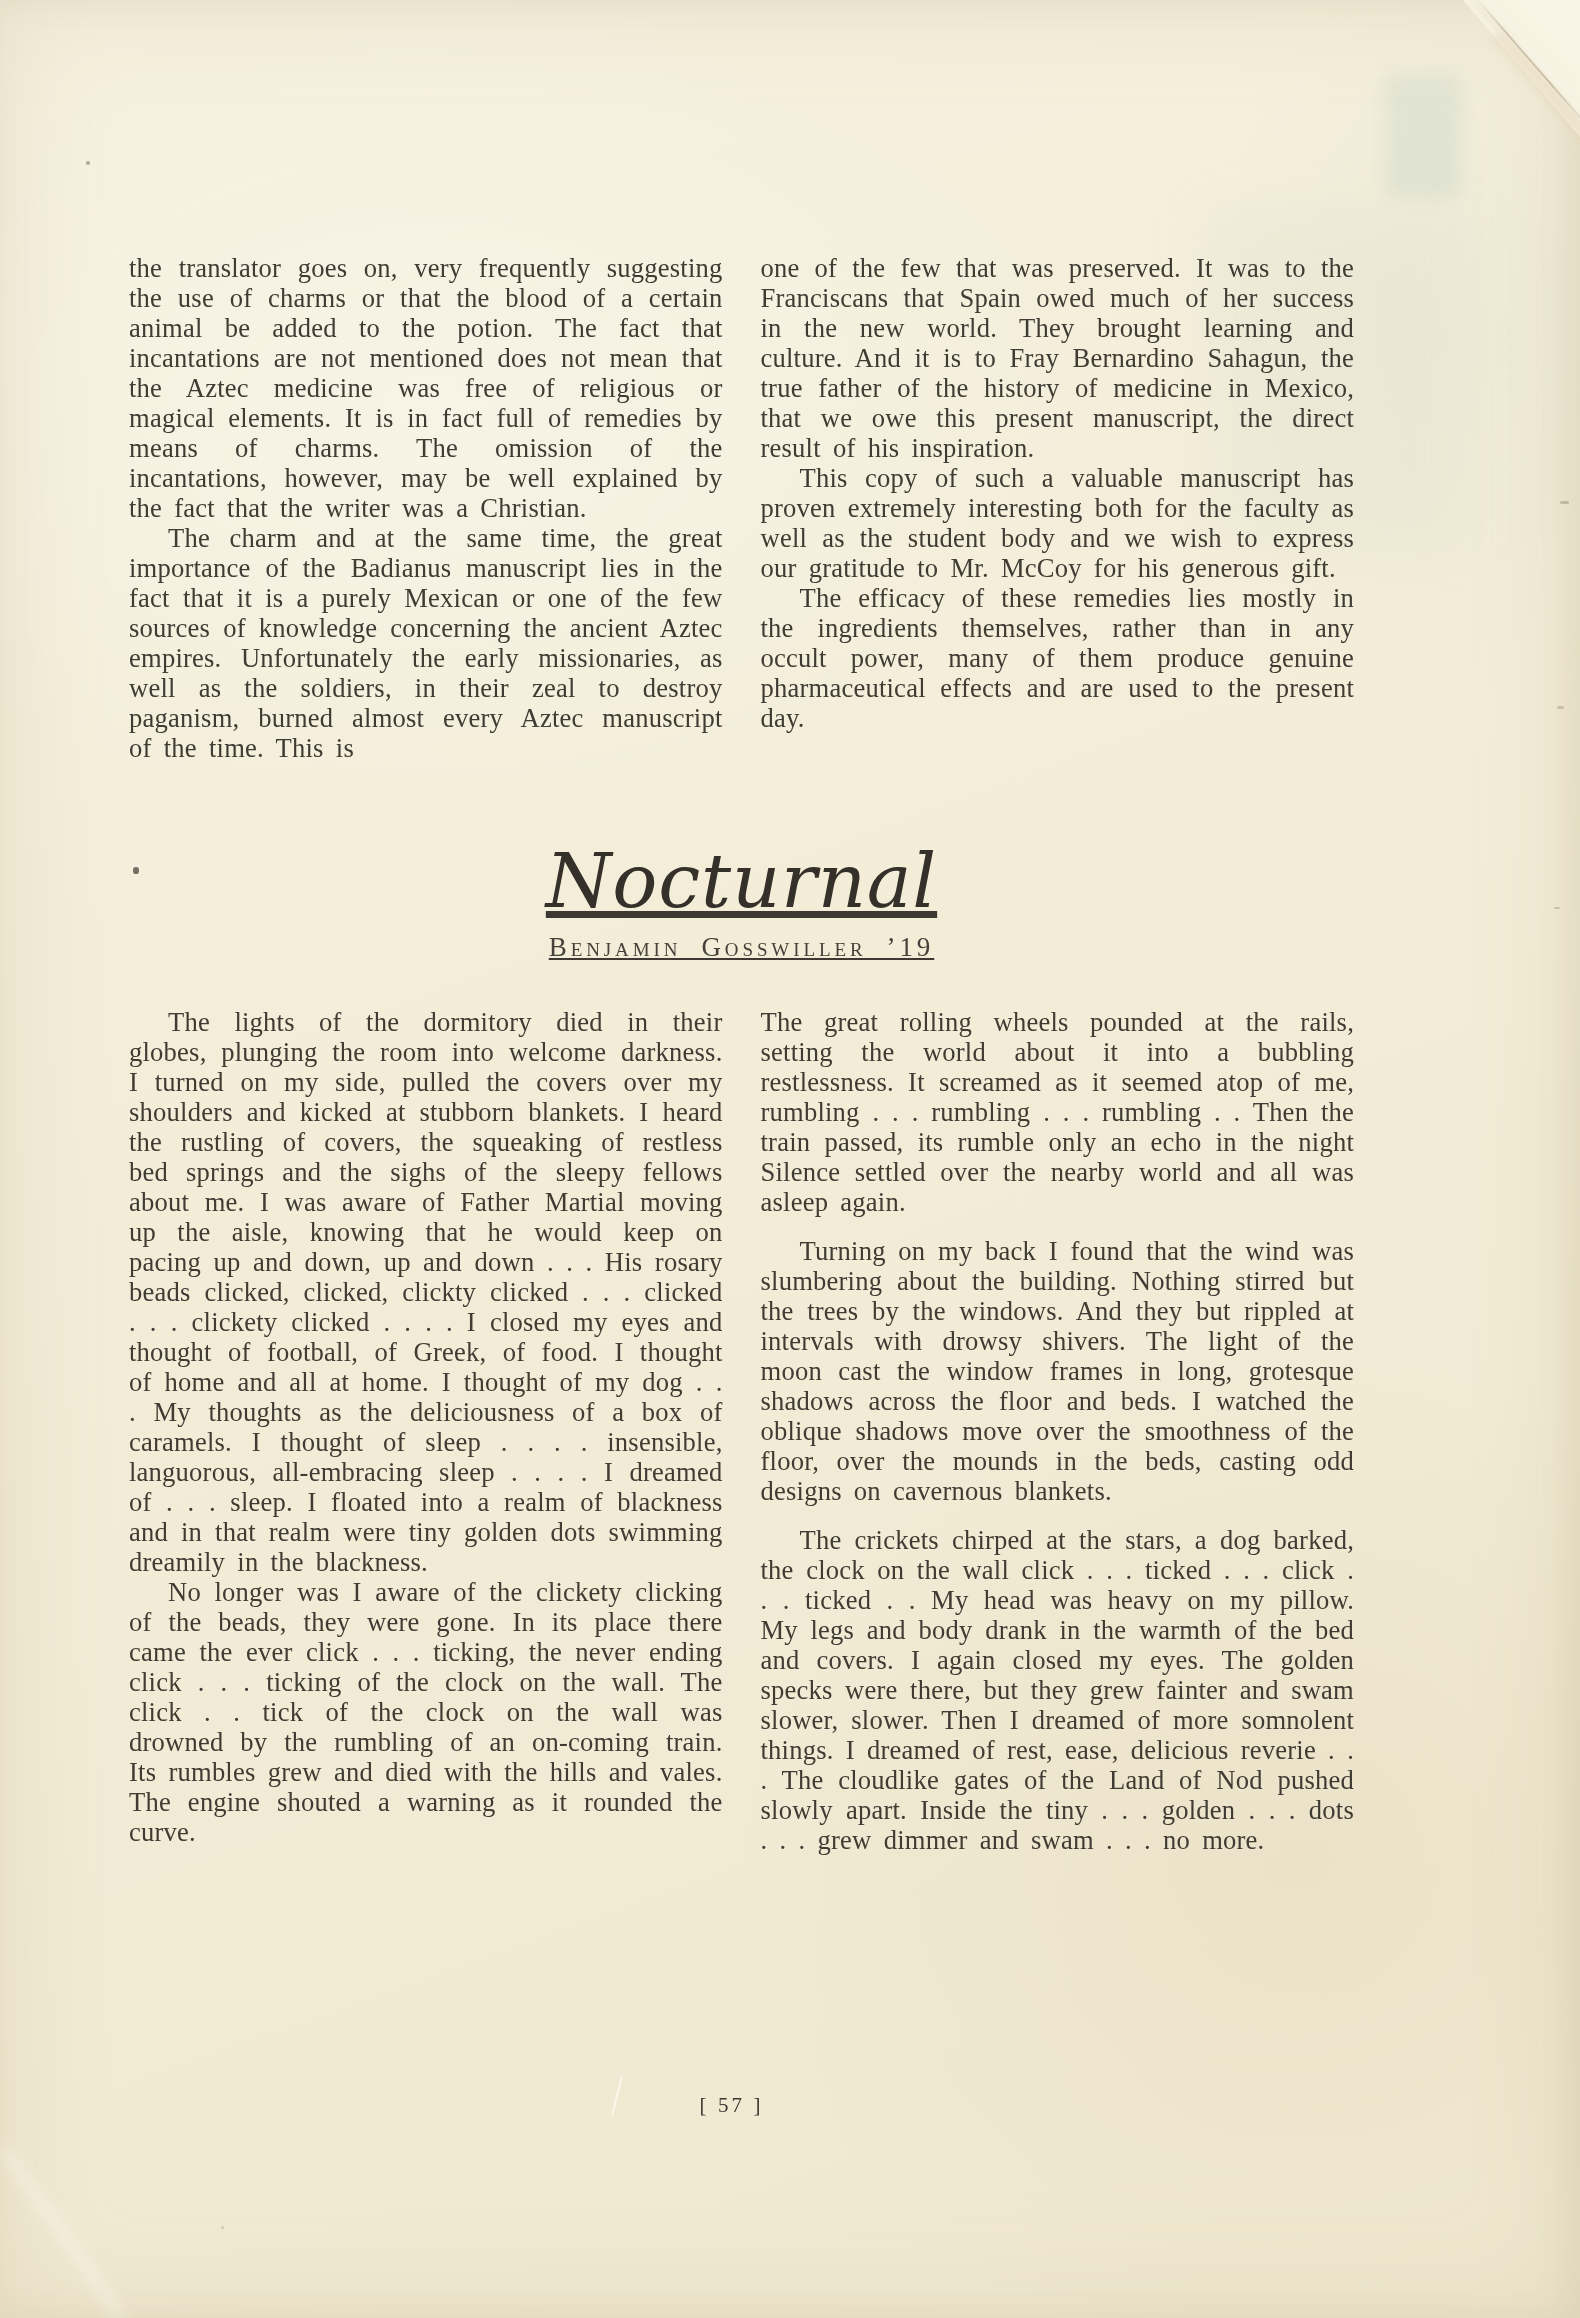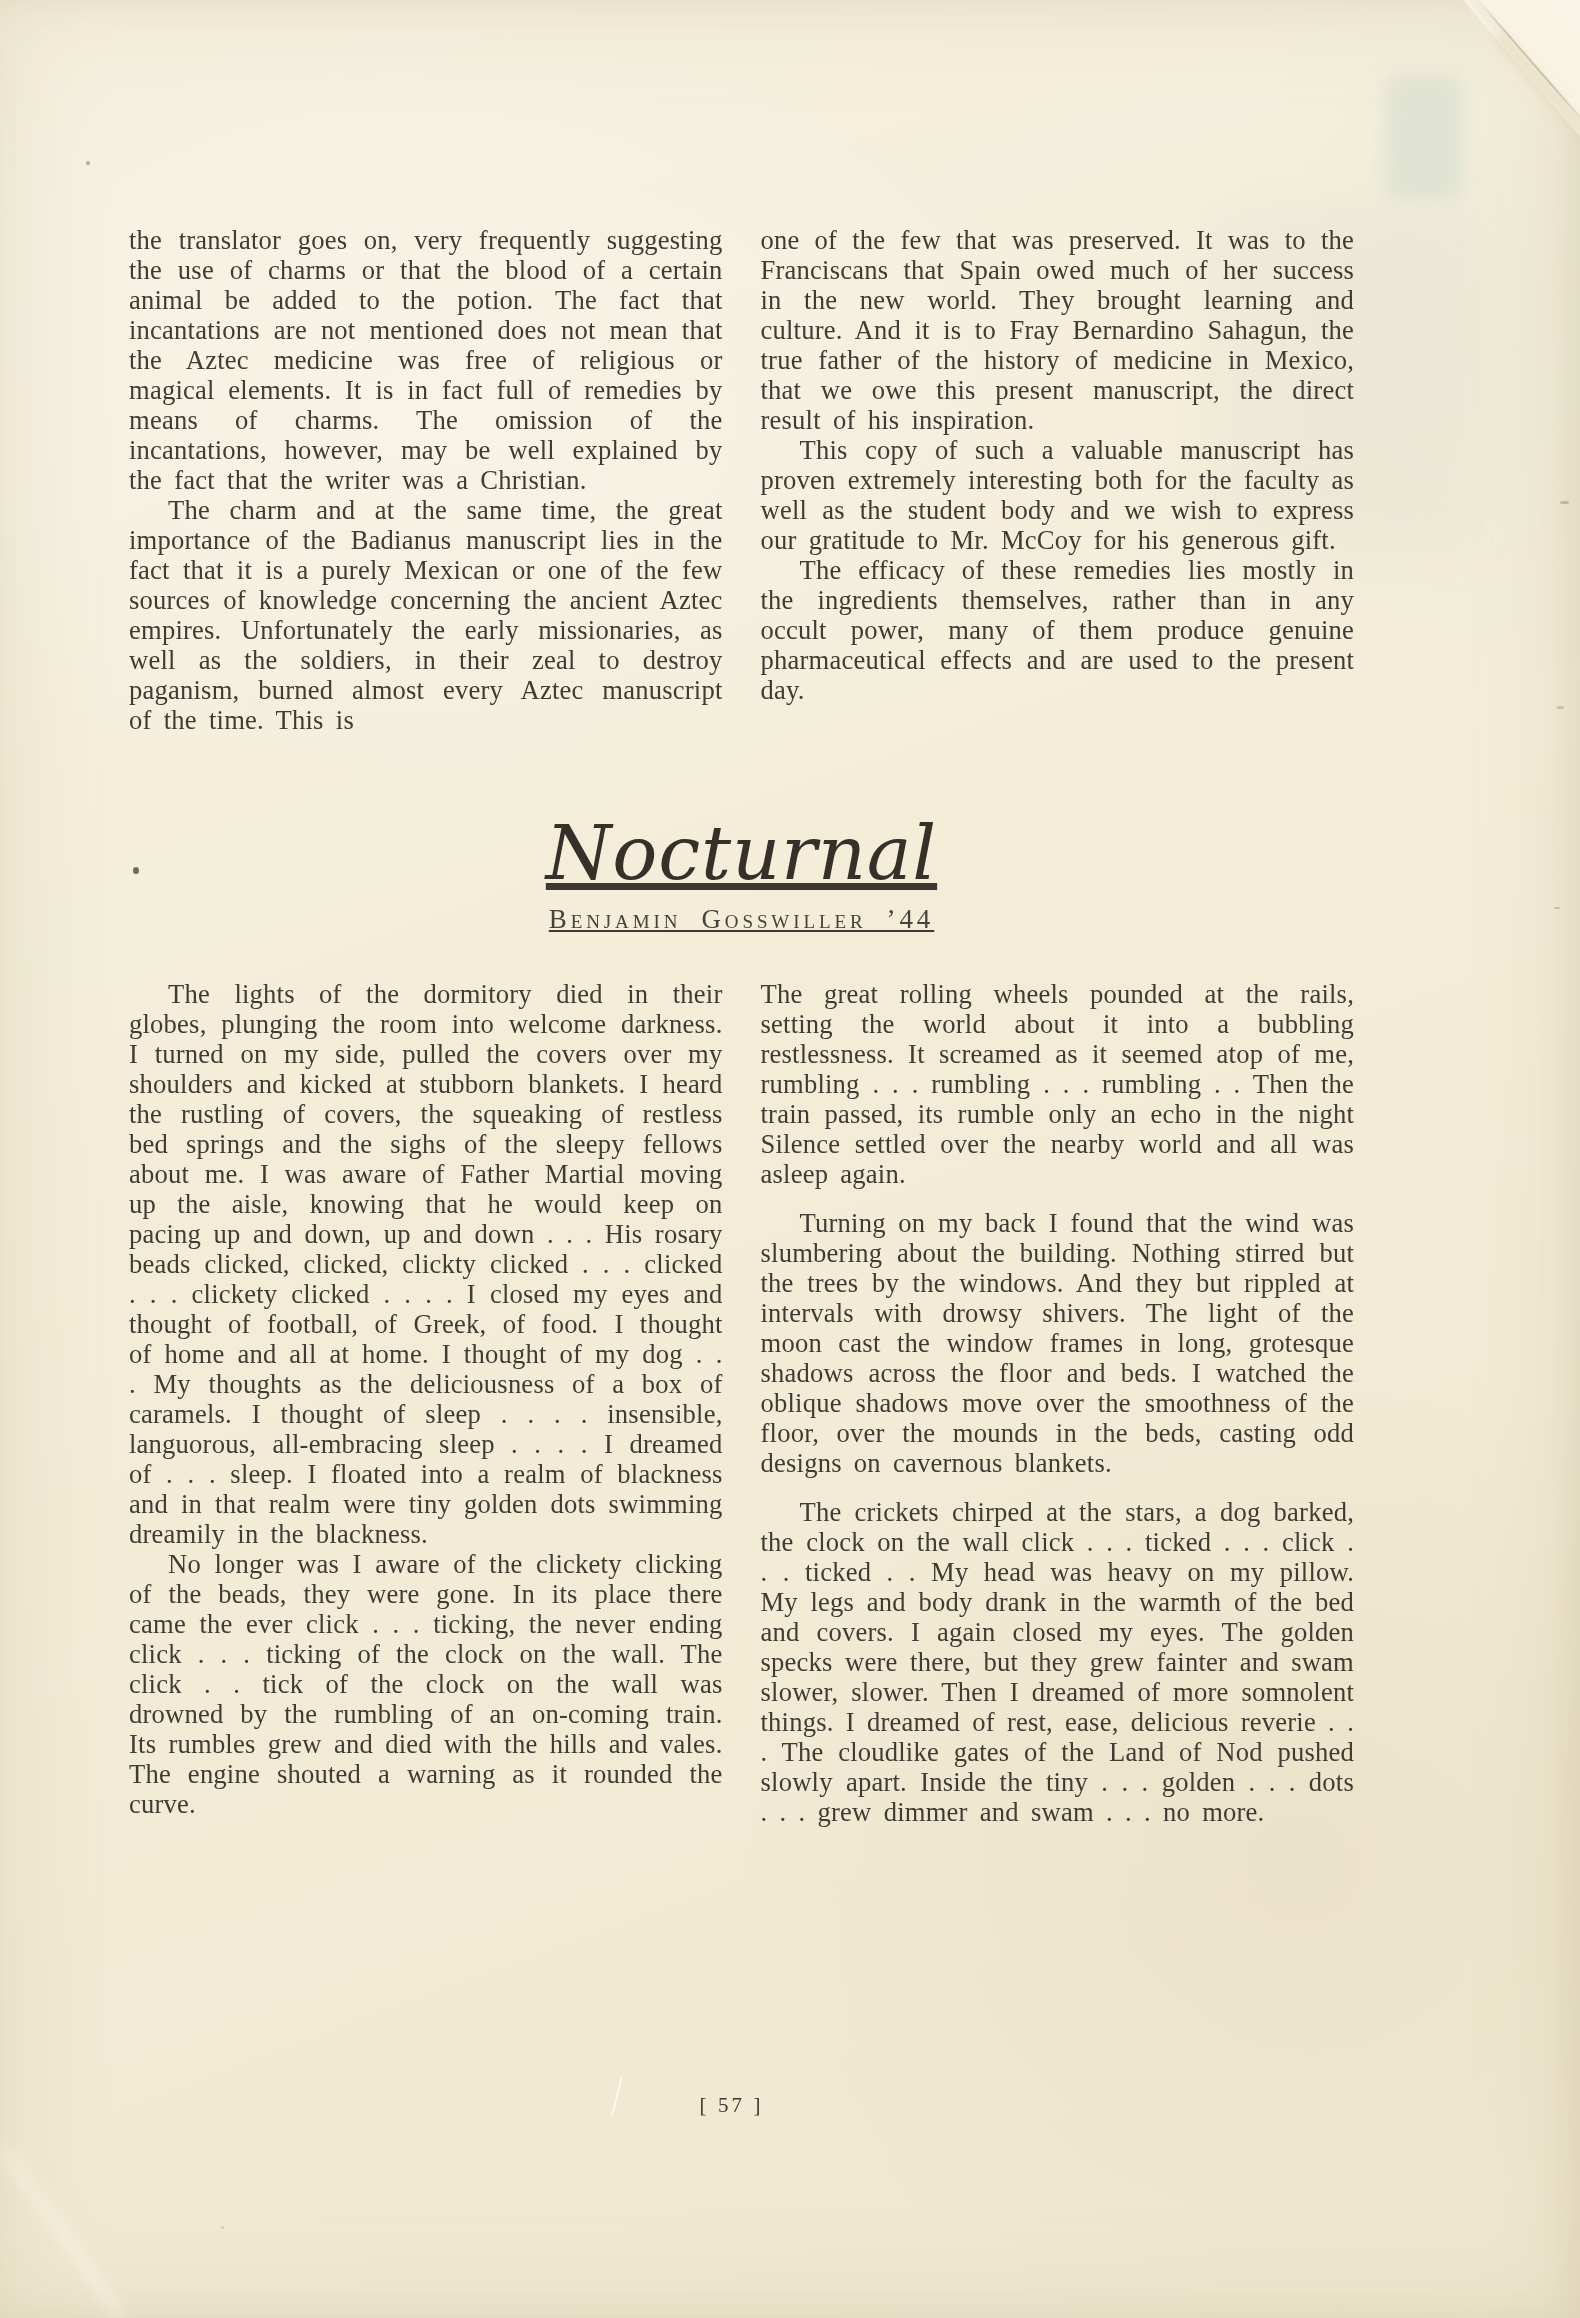--- a/index.html
+++ b/index.html
@@ -11,21 +11,21 @@
       radial-gradient(1095px 704px at 28% 18%, rgba(255,255,255,0.28), rgba(255,255,255,0) 60%),
       radial-gradient(860px 782px at 82% 80%, rgba(205,188,148,0.16), rgba(205,188,148,0) 65%),
       radial-gradient(391px 548px at 93% 14%, rgba(188,202,184,0.10), rgba(188,202,184,0) 70%),
       linear-gradient(160deg, #f6f1df 0%, #f3edd8 45%, #efe8d0 100%);
     box-shadow: inset 0 0 110px rgba(168,148,108,0.18), inset -11px 0 31px rgba(160,140,100,0.10);
     overflow:hidden;
     font-family:"Liberation Serif", serif;
     color:#3d3831;
   }
   .content { position:absolute; left:129px; top:0; width:1225px; }
-  .columns { display:flex; gap:38px; }
+  .columns { display:flex; gap:38px;margin-top:28px; }
   .col { width:594px; }
   .col p {
     margin:0;
     font-size:26.6px; line-height:30px;
     text-align:justify;
     word-spacing:0.20em;
     letter-spacing:0.2px;
     color:#403b33;
   }
   .col p.indent { text-indent:39px; }
@@ -135,21 +135,21 @@
         <div class="col">
           <p>one of the few that was preserved. It was to the Franciscans that Spain owed much of her success in the new world. They brought learning and culture. And it is to Fray Bernardino Sahagun, the true father of the history of medicine in Mexico, that we owe this present manuscript, the direct result of his inspiration.</p>
           <p class="indent">This copy of such a valuable manuscript has proven extremely interesting both for the faculty as well as the student body and we wish to express our gratitude to Mr. McCoy for his generous gift.</p>
           <p class="indent">The efficacy of these remedies lies mostly in the ingredients themselves, rather than in any occult power, many of them produce genuine pharmaceutical effects and are used to the present day.</p>
         </div>
       </div>
     </section>
 
     <section class="title-block">
       <div class="story-title">Nocturnal</div>
-      <div class="story-byline">Benjamin Gosswiller ’44</div>
+      <div class="story-byline">Benjamin Gosswiller ’19</div>
     </section>
 
     <section class="story-block">
       <div class="columns">
         <div class="col">
           <p class="indent">The lights of the dormitory died in their globes, plunging the room into welcome darkness. I turned on my side, pulled the covers over my shoulders and kicked at stubborn blankets. I heard the rustling of covers, the squeaking of restless bed springs and the sighs of the sleepy fellows about me. I was aware of Father Martial moving up the aisle, knowing that he would keep on pacing up and down, up and down . . . His rosary beads clicked, clicked, clickty clicked . . . clicked . . . clickety clicked . . . . I closed my eyes and thought of football, of Greek, of food. I thought of home and all at home. I thought of my dog . . . My thoughts as the deliciousness of a box of caramels. I thought of sleep . . . . insensible, languorous, all-embracing sleep . . . . I dreamed of . . . sleep. I floated into a realm of blackness and in that realm were tiny golden dots swimming dreamily in the blackness.</p>
           <p class="indent">No longer was I aware of the clickety clicking of the beads, they were gone. In its place there came the ever click . . . ticking, the never ending click . . . ticking of the clock on the wall. The click . . tick of the clock on the wall was drowned by the rumbling of an on-coming train. Its rumbles grew and died with the hills and vales. The engine shouted a warning as it rounded the curve.</p>
         </div>
         <div class="col">
           <p>The great rolling wheels pounded at the rails, setting the world about it into a bubbling restlessness. It screamed as it seemed atop of me, rumbling . . . rumbling . . . rumbling . . Then the train passed, its rumble only an echo in the night Silence settled over the nearby world and all was asleep again.</p>

